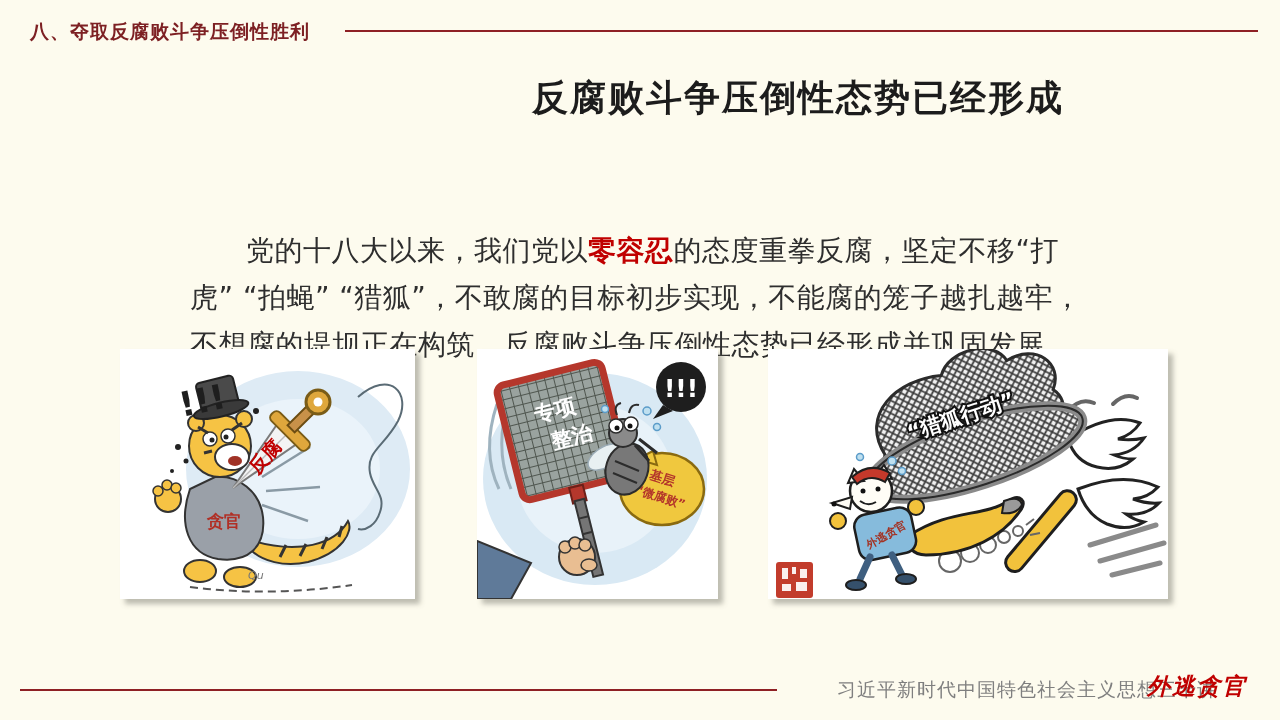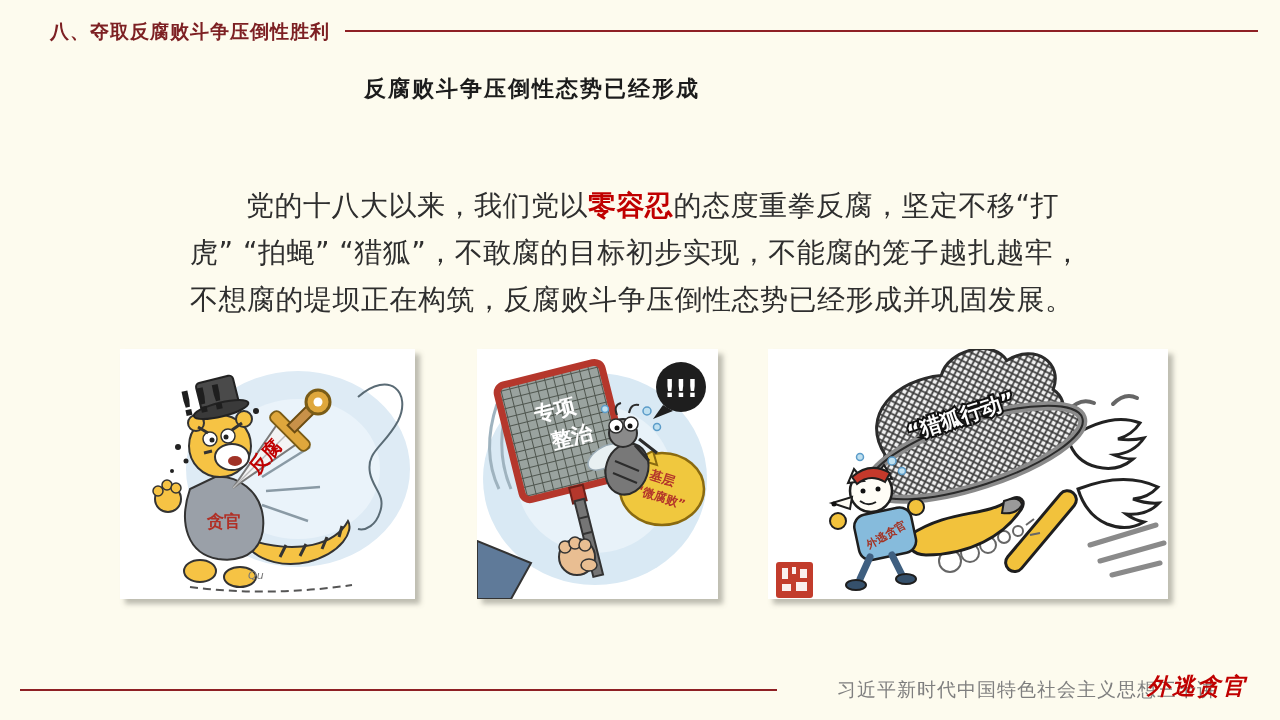--- a/index.html
+++ b/index.html
@@ -5,39 +5,39 @@
   html,body{margin:0;padding:0;}
   body{background:#888;}
   .slide{
     position:relative; width:1280px; height:720px; overflow:hidden;
     background:#FDFBEE;
     font-family:"DejaVu Sans","Liberation Sans",sans-serif;
   }
   
   .hdr-label{
     position:absolute; left:30px; top:19px;
-    font-size:19px; font-weight:bold; color:#7D2023; letter-spacing:1px;margin-left:20px;
+    font-size:19px; font-weight:bold; color:#7D2023; letter-spacing:1px;
   }
   .hdr-rule{
     position:absolute; left:345px; top:30px; width:913px; height:2px;
     background:#8E2024;
   }
   
   .slide-title{
     position:absolute; left:0; top:74px; width:1064px;
-    text-align:center; font-size:22px; font-weight:bold; color:#1c1c1c;
+    text-align:right; font-size:36px; font-weight:bold; color:#1c1c1c;
     letter-spacing:2px;
   }
   
   .body-text{
     position:absolute; left:190px; top:182px; width:940px;
     font-size:28px; line-height:47px; color:#2e2e2e; letter-spacing:0.5px;
   }
   .body-line{white-space:nowrap;}
-  .body-line.indent{text-indent:56px;}
+  .body-line.indent{text-indent:56px;margin-top:45px;}
   .hl{color:#C00000; font-weight:bold;}
   
   .frame{
     position:absolute; top:349px; height:250px; background:#ffffff;
     box-shadow:5px 5px 5px rgba(110,110,100,0.45);
   }
   .frame svg{display:block; width:100%; height:100%;}
   .f1{left:120px; width:295px;}
   .f2{left:477px; width:241px;}
   .f3{left:768px; width:400px;}

